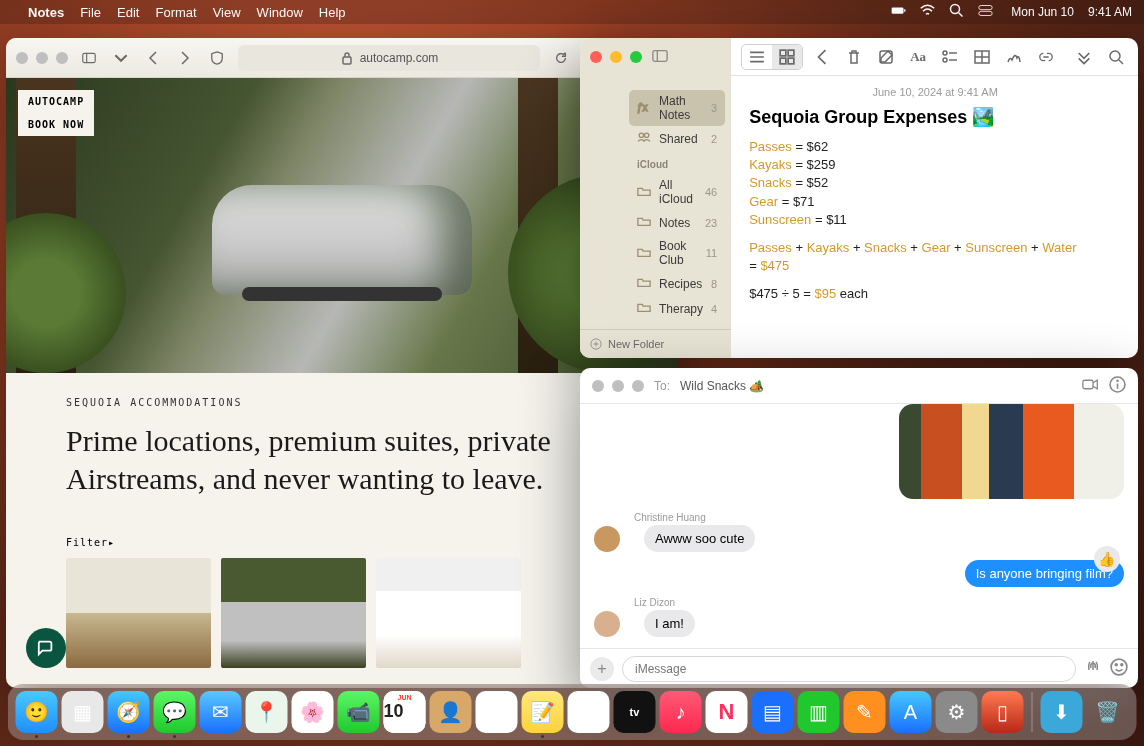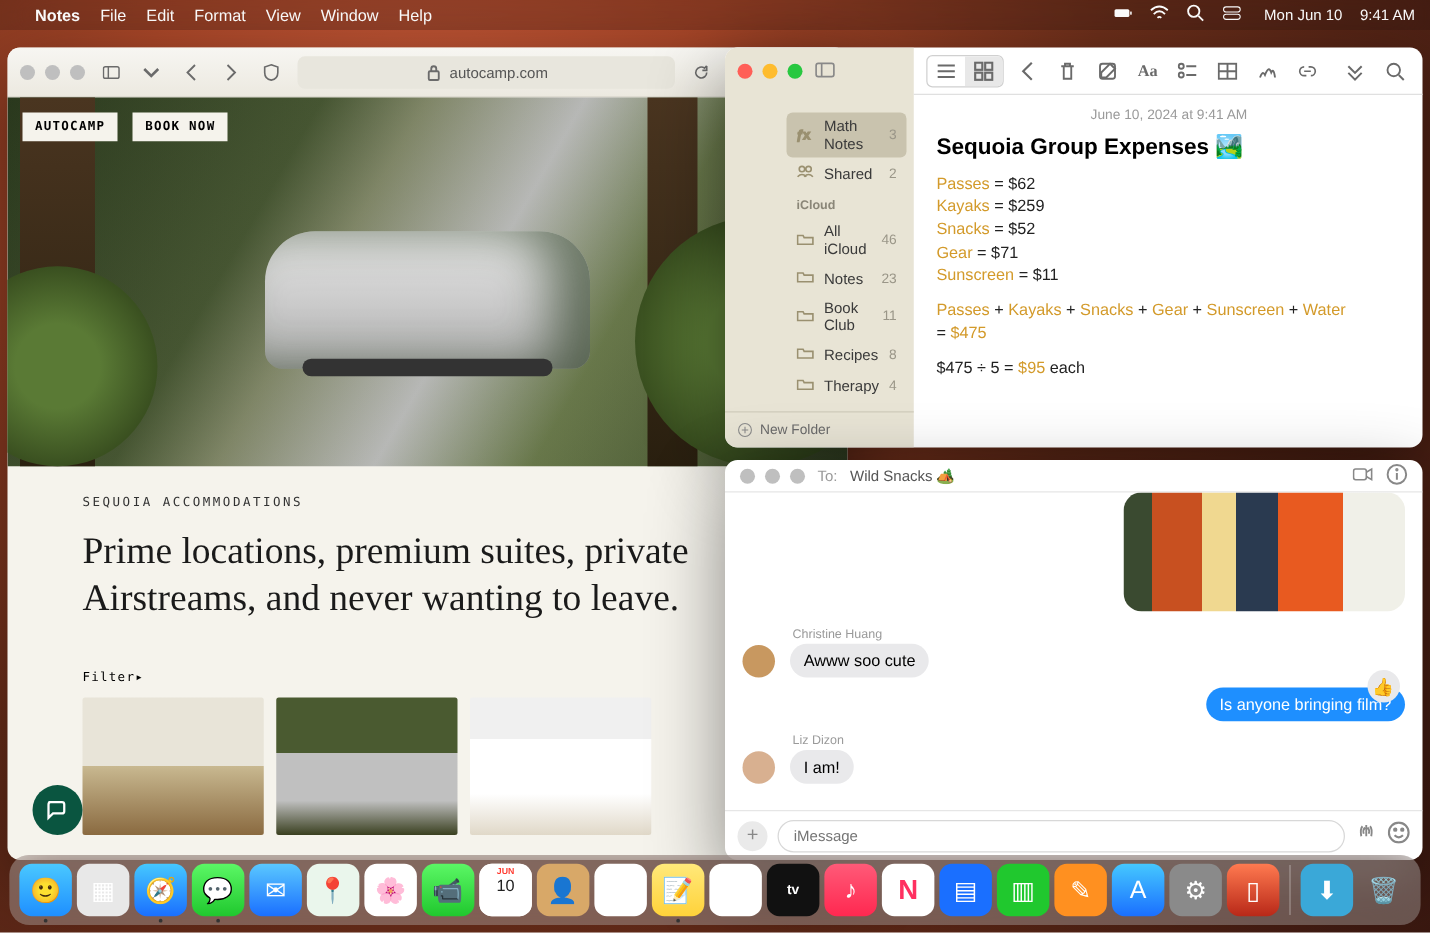--- a/index.html
+++ b/index.html
@@ -28,21 +28,21 @@
 .safari-toolbar .tbtn { width:22px; height:22px; display:flex; align-items:center; justify-content:center; border-radius:4px; cursor:default;}
 .safari-toolbar .addr { flex:1; height:26px; background:#e8e6dd; border-radius:6px; display:flex; align-items:center; justify-content:center; gap:6px; font-size:12px; color:#555; }
 .safari-toolbar svg{ width:14px; height:14px; stroke:#6b6b6b; fill:none; stroke-width:1.5;}
 .safari-hero { height:295px; background: linear-gradient(rgba(30,40,20,.1),rgba(30,40,20,.1)), linear-gradient(120deg,#2b3a1e 0%, #4a5a35 30%, #8a9070 40%, #c8c8c8 55%, #708050 70%, #3a4a28 100%); position:relative; }
 .airstream { position:absolute; left:50%; top:55%; transform:translate(-50%,-50%); width:260px; height:110px; background:linear-gradient(#e8e8e8,#b0b0b0); border-radius:40px 40px 14px 14px; box-shadow: -30px 0 40px rgba(30,50,20,.6) inset; }
 .airstream::after{content:"";position:absolute;bottom:-6px;left:30px;width:200px;height:14px;background:#333;border-radius:7px;}
 .tree{position:absolute;top:0;width:60px;height:295px;background:linear-gradient(#4a3520,#2a2010);}
 .tree.l{left:10px} .tree.r{right:120px;width:40px}
 .bush{position:absolute;bottom:0;width:160px;height:160px;background:radial-gradient(circle,#5a7a35 30%,#3a5020 70%);border-radius:50%;}
 .bush.b1{left:-40px} .bush.b2{right:-30px;width:200px;height:200px}
-.autocamp-badge{position:absolute;top:12px;left:12px;display:flex;gap:12px;}
+.autocamp-badge{position:absolute;top:12px;left:12px;display:flex;gap:0;flex-direction:column;}
 .autocamp-badge span{background:#f5f3ec;padding:6px 10px;font-size:10px;font-weight:700;letter-spacing:1px;font-family:monospace;}
 .hb{position:absolute;top:12px;right:12px;width:26px;height:22px;background:#f5f3ec;border-radius:3px;display:flex;flex-direction:column;justify-content:center;gap:3px;padding:0 5px;}
 .hb i{height:2px;background:#333;}
 .safari-body{padding:24px 60px 10px;}
 .eyebrow{font-size:10px;letter-spacing:2px;color:#333;font-family:monospace;margin-bottom:14px;}
 .headline{font-size:30px;line-height:1.25;font-family:Georgia,serif;color:#1a1a1a;font-weight:400;margin-bottom:40px;}
 .filter{font-size:10px;letter-spacing:1px;font-family:monospace;}
 .thumbs{display:flex;gap:10px;margin-top:10px;}
 .thumb{width:145px;height:110px;background:#ccc;border-radius:2px;}
 .th1{background:linear-gradient(#e8e4d8 50%,#c8b890 50%,#8a6a40);}
@@ -73,27 +73,27 @@
 .notes-toolbar-r svg{width:16px;height:16px;stroke:#6a6a6a;fill:none;stroke-width:1.5;}
 .notes-toolbar-r .spacer{flex:1;}
 .note-body{padding:10px 18px;font-size:13px;}
 .note-date{text-align:center;font-size:11px;color:#9a9a9a;margin-bottom:8px;}
 .note-title{font-size:18px;font-weight:700;margin-bottom:10px;}
 .note-line{line-height:1.4;}
 .v{color:#d39a2a;} .eq{color:#222;}
 
 
 .messages{ top:368px; left:580px; width:558px; height:320px; background:#fff; display:flex; flex-direction:column;}
-.msg-toolbar{height:26px;border-bottom:1px solid #e6e6e6;display:flex;align-items:center;padding:0 12px;gap:10px;font-size:12px;color:#555;}
+.msg-toolbar{height:36px;border-bottom:1px solid #e6e6e6;display:flex;align-items:center;padding:0 12px;gap:10px;font-size:12px;color:#555;}
 .msg-toolbar svg{width:17px;height:17px;stroke:#888;fill:none;stroke-width:1.5;}
 .msg-toolbar .spacer{flex:1;}
 .msg-thread{flex:1;padding:6px 14px;overflow:auto;font-size:13px;position:relative;}
 .photo-bubble{position:absolute;right:14px;top:0;width:225px;height:95px;border-radius:14px;background:linear-gradient(90deg,#3a4a30 10%,#c85020 10% 28%,#f0d890 28% 40%,#2a3a50 40% 55%,#e85a20 55% 78%,#f0f0e8 78%);}
 .sender{font-size:10px;color:#9a9a9a;margin:2px 0 2px 40px;}
-.row-in{display:flex;align-items:flex-end;gap:12px;margin-bottom:8px;}
+.row-in{display:flex;align-items:flex-end;gap:24px;margin-bottom:8px;}
 .avatar{width:26px;height:26px;border-radius:50%;background:#c89860;}
 .avatar.liz{background:#d8b090;}
 .bubble-in{background:#e9e9eb;padding:6px 11px;border-radius:14px;max-width:280px;}
 .row-out{display:flex;justify-content:flex-end;margin:6px 0 10px;position:relative;}
 .bubble-out{background:#1e8fff;color:#fff;padding:6px 11px;border-radius:14px;}
 .tapback{position:absolute;top:-14px;right:4px;width:26px;height:26px;border-radius:50%;background:#e9e9eb;display:flex;align-items:center;justify-content:center;font-size:14px;}
 .msg-input{height:40px;border-top:1px solid #e6e6e6;display:flex;align-items:center;padding:0 10px;gap:8px;}
 .msg-input .plus{width:24px;height:24px;border-radius:50%;background:#eaeaea;display:flex;align-items:center;justify-content:center;color:#888;font-size:16px;}
 .msg-input input{flex:1;height:26px;border:1px solid #d8d8d8;border-radius:13px;padding:0 12px;font-size:12px;outline:none;}
 .msg-input svg{width:18px;height:18px;stroke:#888;fill:none;stroke-width:1.5;}
@@ -476,21 +476,21 @@
     <div class="app" style="background: rgb(232, 232, 232);">▦</div>
     <div class="app dot" style="background: linear-gradient(rgb(69, 200, 255), rgb(26, 111, 255));">🧭</div>
     <div class="app dot" style="background: linear-gradient(rgb(91, 247, 101), rgb(32, 200, 46));">💬</div>
     <div class="app" style="background: linear-gradient(rgb(90, 200, 255), rgb(26, 111, 255));">✉︎</div>
     <div class="app" style="background: rgb(234, 246, 236);">📍</div>
     <div class="app" style="background: rgb(255, 255, 255);">🌸</div>
     <div class="app" style="background: linear-gradient(rgb(91, 247, 101), rgb(32, 200, 46));">📹</div>
     <div class="app" style="background: rgb(255, 255, 255);">
       <div style="width:100%;height:100%;border-radius:10px;background:#fff;display:flex;flex-direction:column;">
         <div style="font-size:7px;color:#ff3b30;text-align:center;padding-top:3px;font-weight:700">JUN</div>
-        <div style="font-size:13px;color:#222;text-align:center;font-weight:400">10</div>
+        <div style="font-size:18px;color:#222;text-align:left;font-weight:700">10</div>
       </div>
     </div>
     <div class="app" style="background: rgb(216, 168, 104);">👤</div>
     <div class="app" style="background: rgb(255, 255, 255);">☰</div>
     <div class="app dot" style="background: linear-gradient(rgb(255, 233, 122), rgb(255, 210, 58));">📝</div>
     <div class="app" style="background: rgb(255, 255, 255);">✏︎</div>
     <div class="app" style="background: rgb(17, 17, 17);">
       <span style="font-size:11px;font-weight:700">tv</span>
     </div>
     <div class="app" style="background: linear-gradient(rgb(255, 90, 120), rgb(255, 40, 80));">♪</div>

